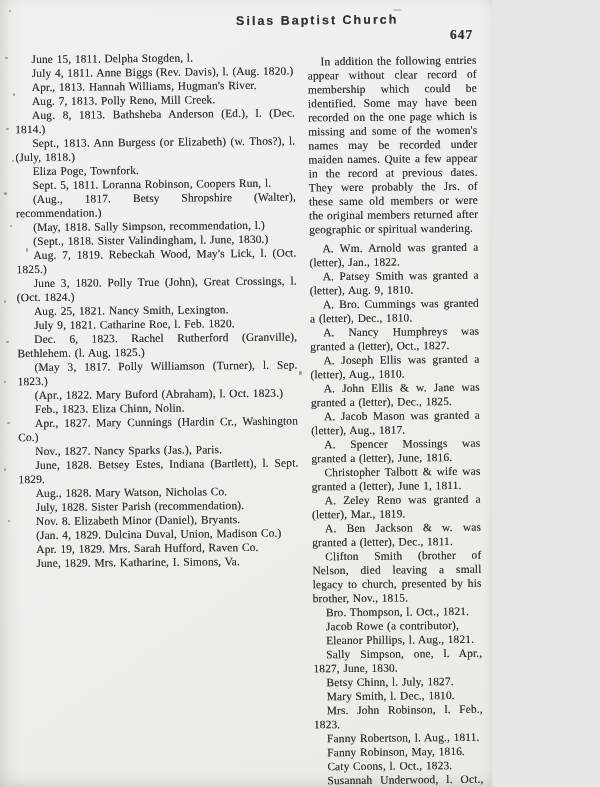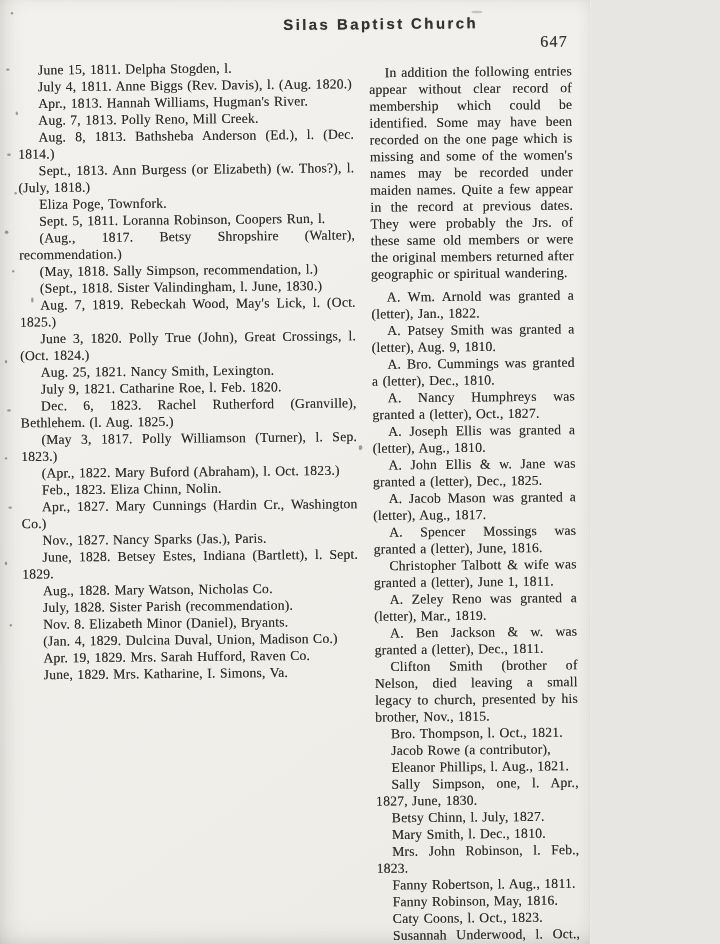--- a/index.html
+++ b/index.html
@@ -32,21 +32,21 @@
   .title{
     position:absolute; top:14px; left:40px; width:560px;
     text-align:center;
     font-family:"Liberation Sans","DejaVu Sans",sans-serif;
     font-weight:bold; font-size:12.5px; letter-spacing:2px;
     color:#33322f;
     text-shadow:0 0 .6px rgba(40,40,38,.55);
   }
   .pageno{
     position:absolute; top:29px; right:16px;
-    font-size:13.5px; letter-spacing:1px; font-weight:normal;
+    font-size:13.5px; letter-spacing:1px; font-weight:bold;
     color:#30302d;
     text-shadow:0 0 .5px rgba(40,40,38,.5);
   }
   .columns{
     position:absolute; top:50px; left:17px; right:13px; bottom:0;
     display:flex; gap:13px;
     font-size:11.4px; line-height:14px;
     letter-spacing:.15px; word-spacing:.6px;
     text-shadow:0 0 .45px rgba(45,44,42,.55);
   }

